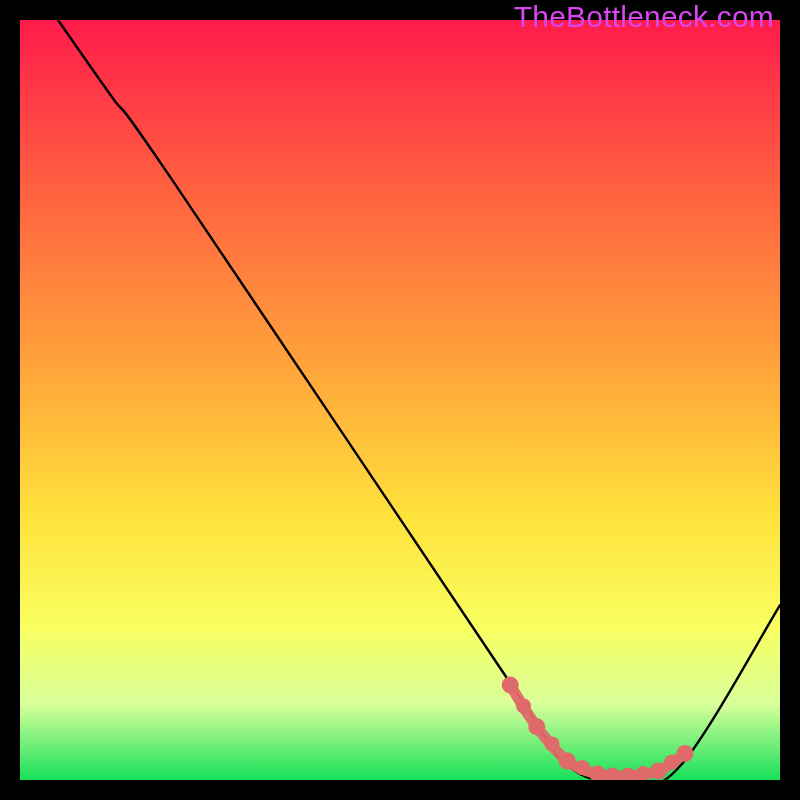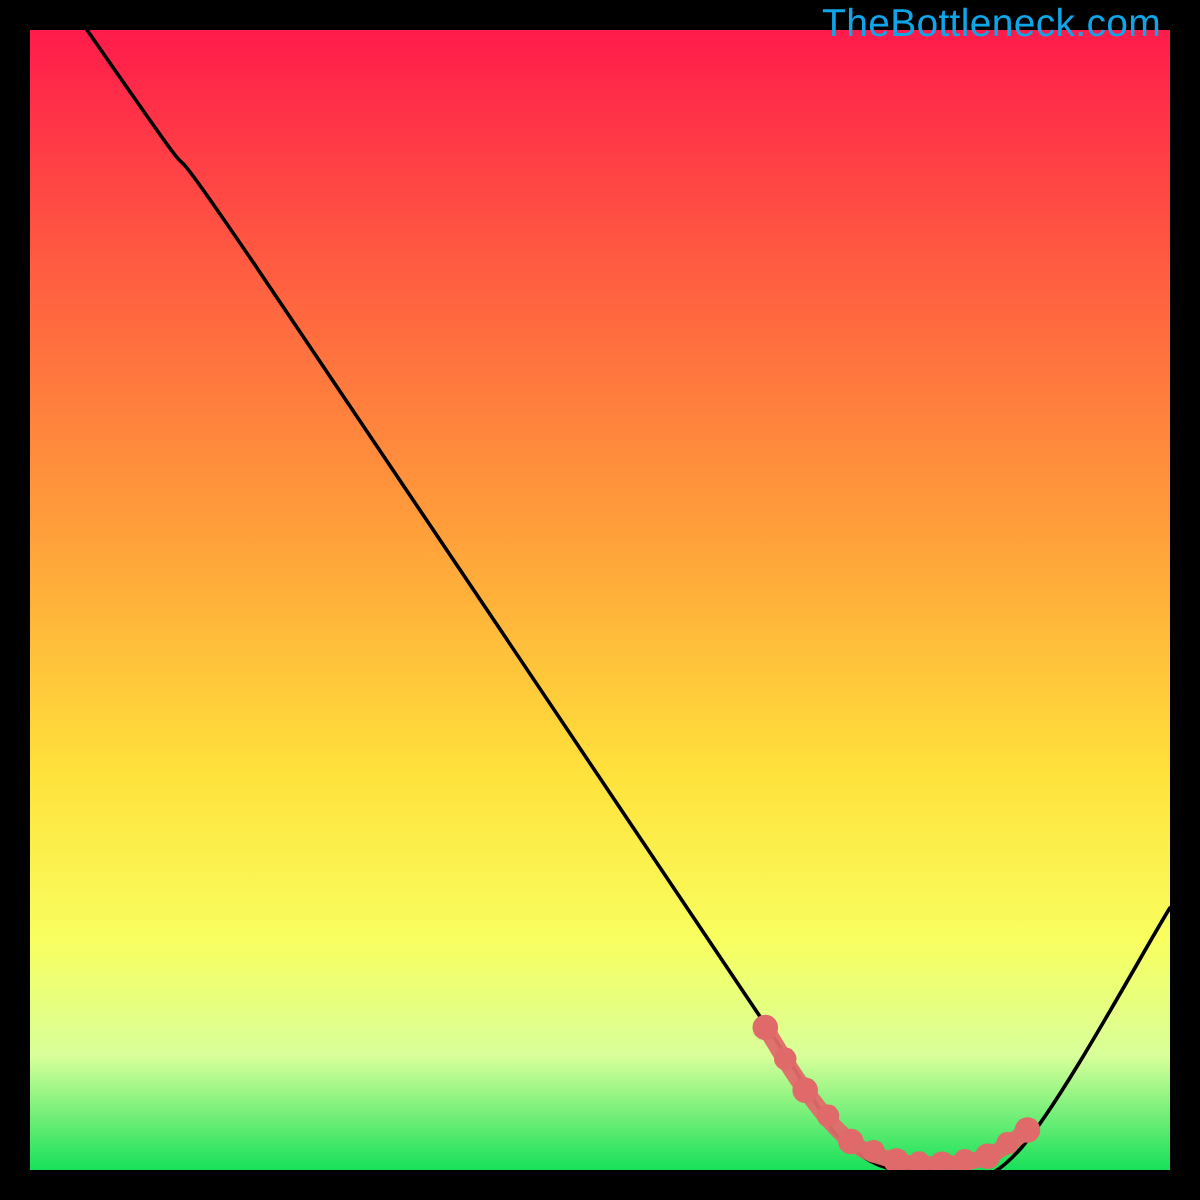--- a/index.html
+++ b/index.html
@@ -16,22 +16,22 @@
     left: 20px;
     top: 20px;
     width: 760px;
     height: 760px;
     background: #000;
   }
   .watermark {
     position: absolute;
     top: 0px;
     right: 26px;
-    color: #0ea5e9;
-    font-size: 26px;
+    color: #d946ef;
+    font-size: 30px;
     font-weight: 500;
     letter-spacing: 0.2px;
     z-index: 10;
   }
   svg {
     display: block;
   }
 </style>
 </head>
 <body>

